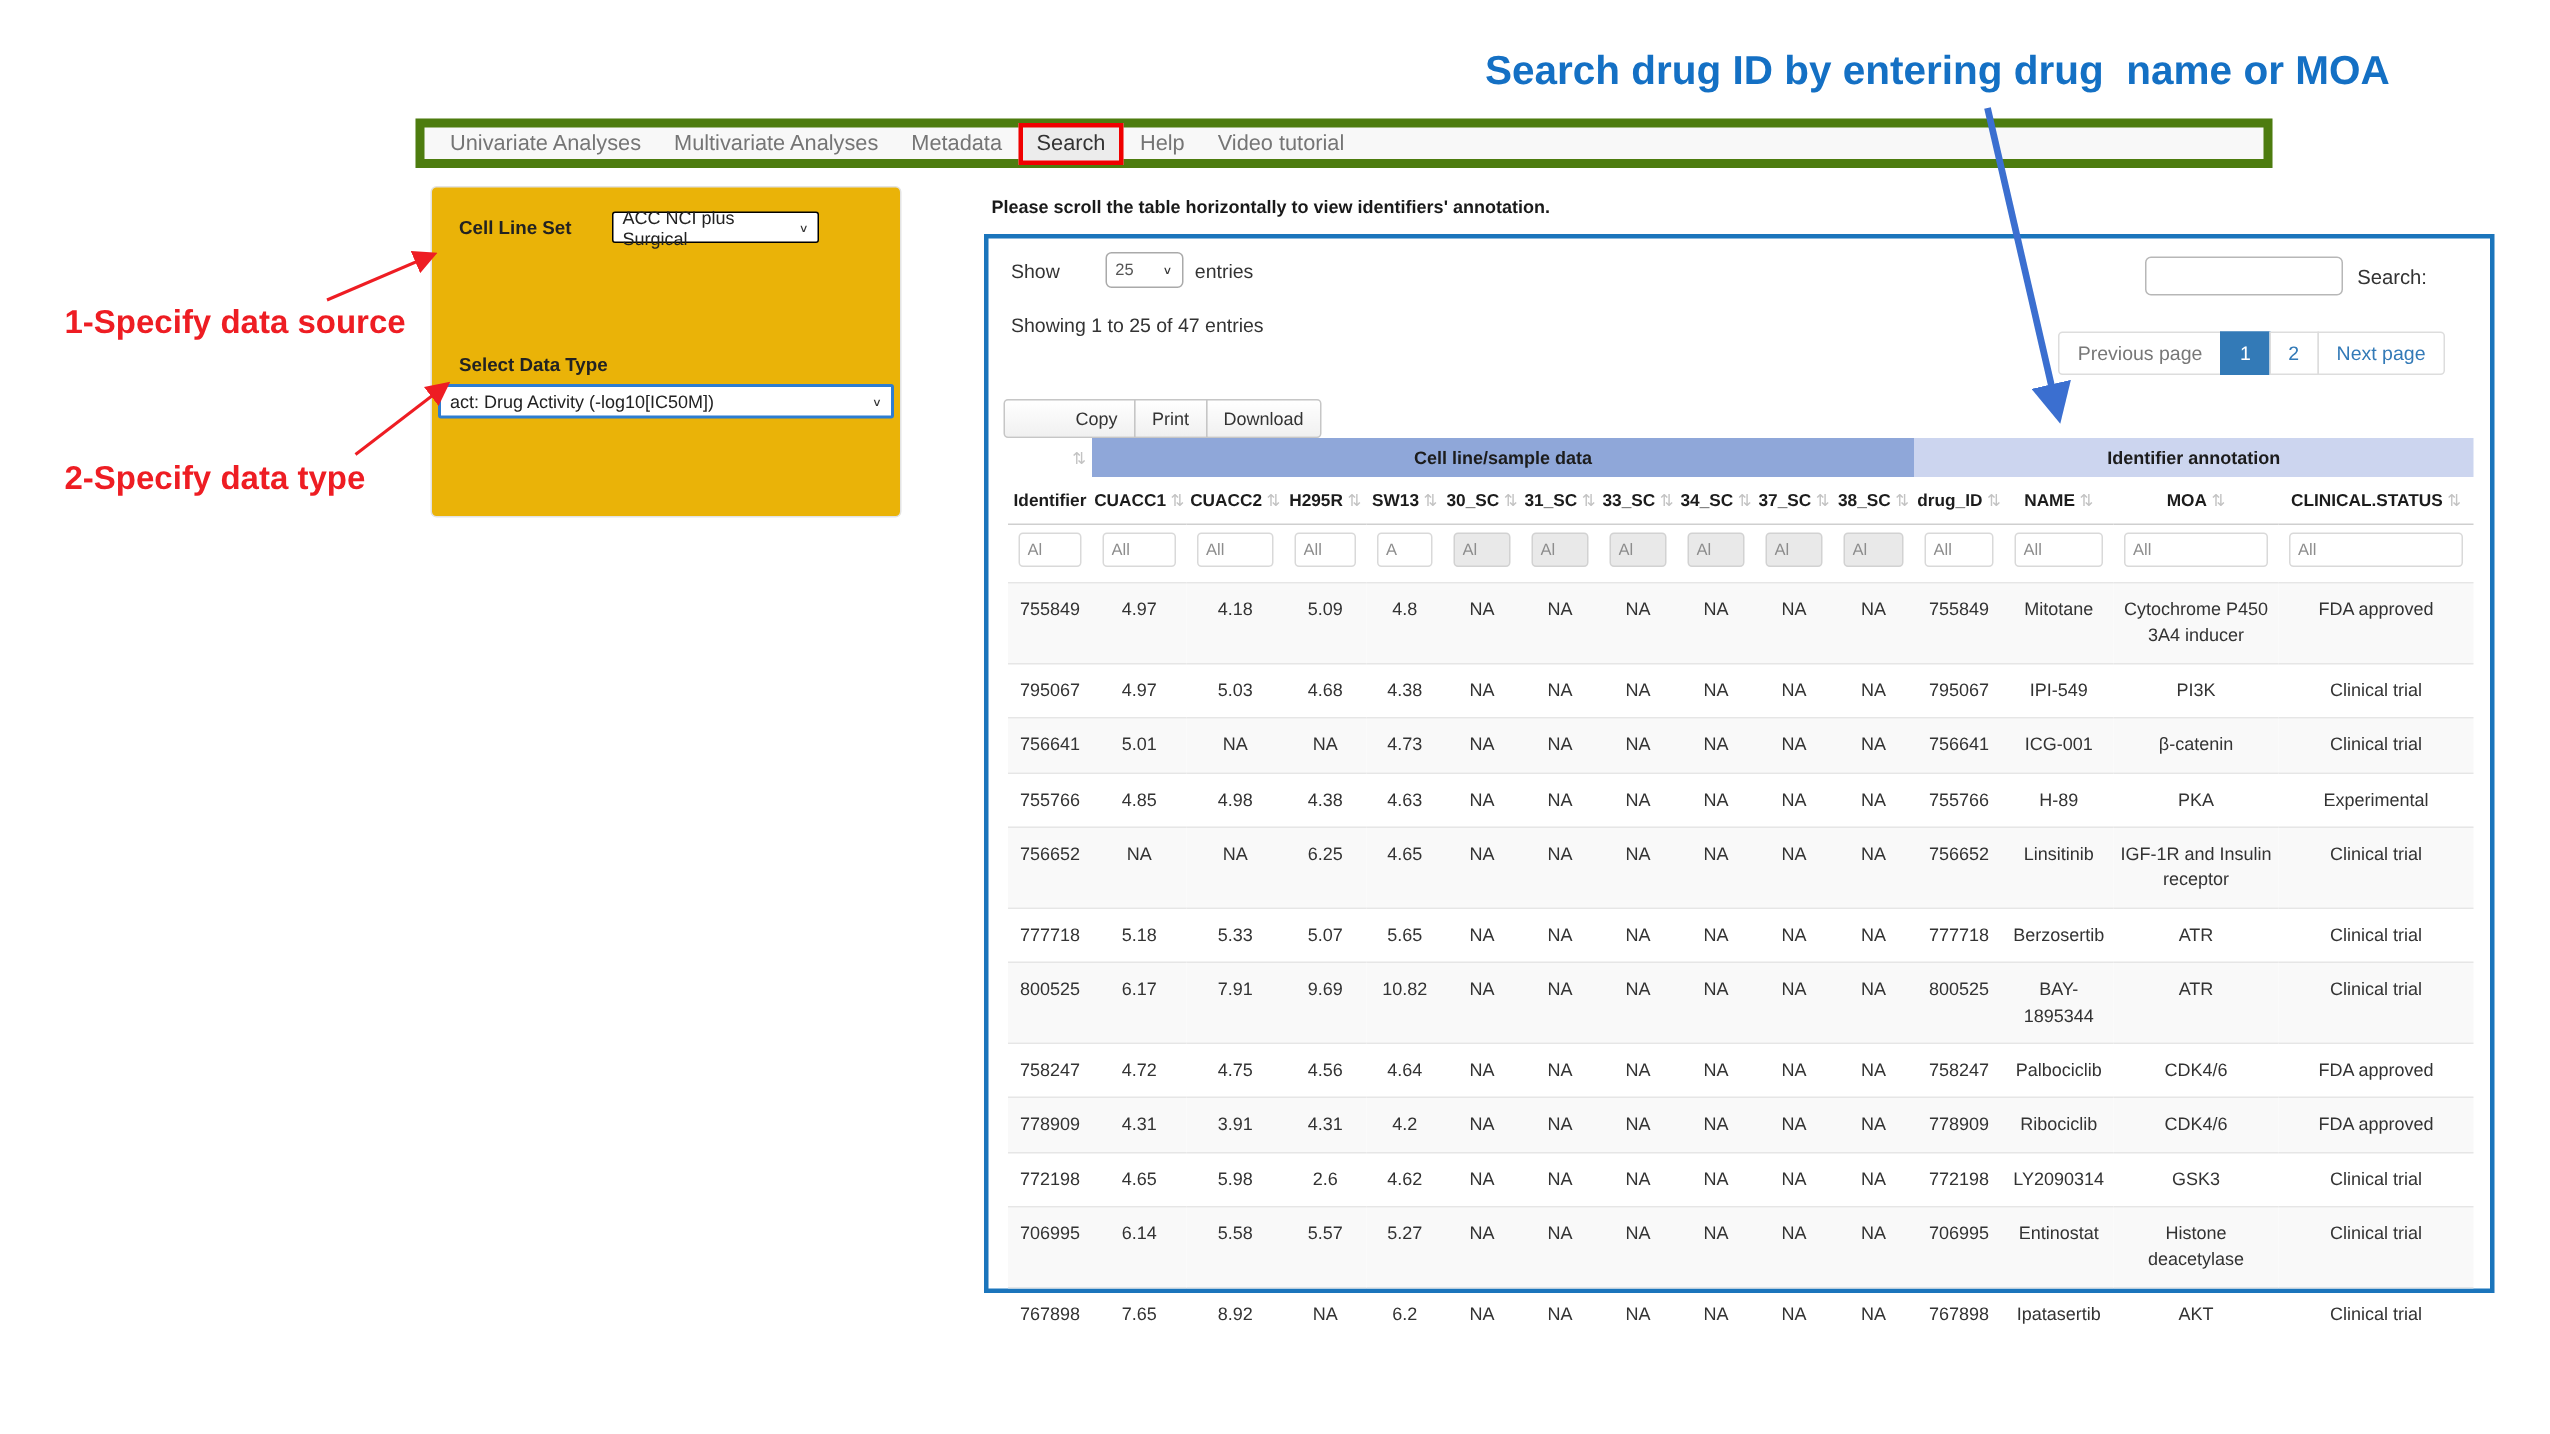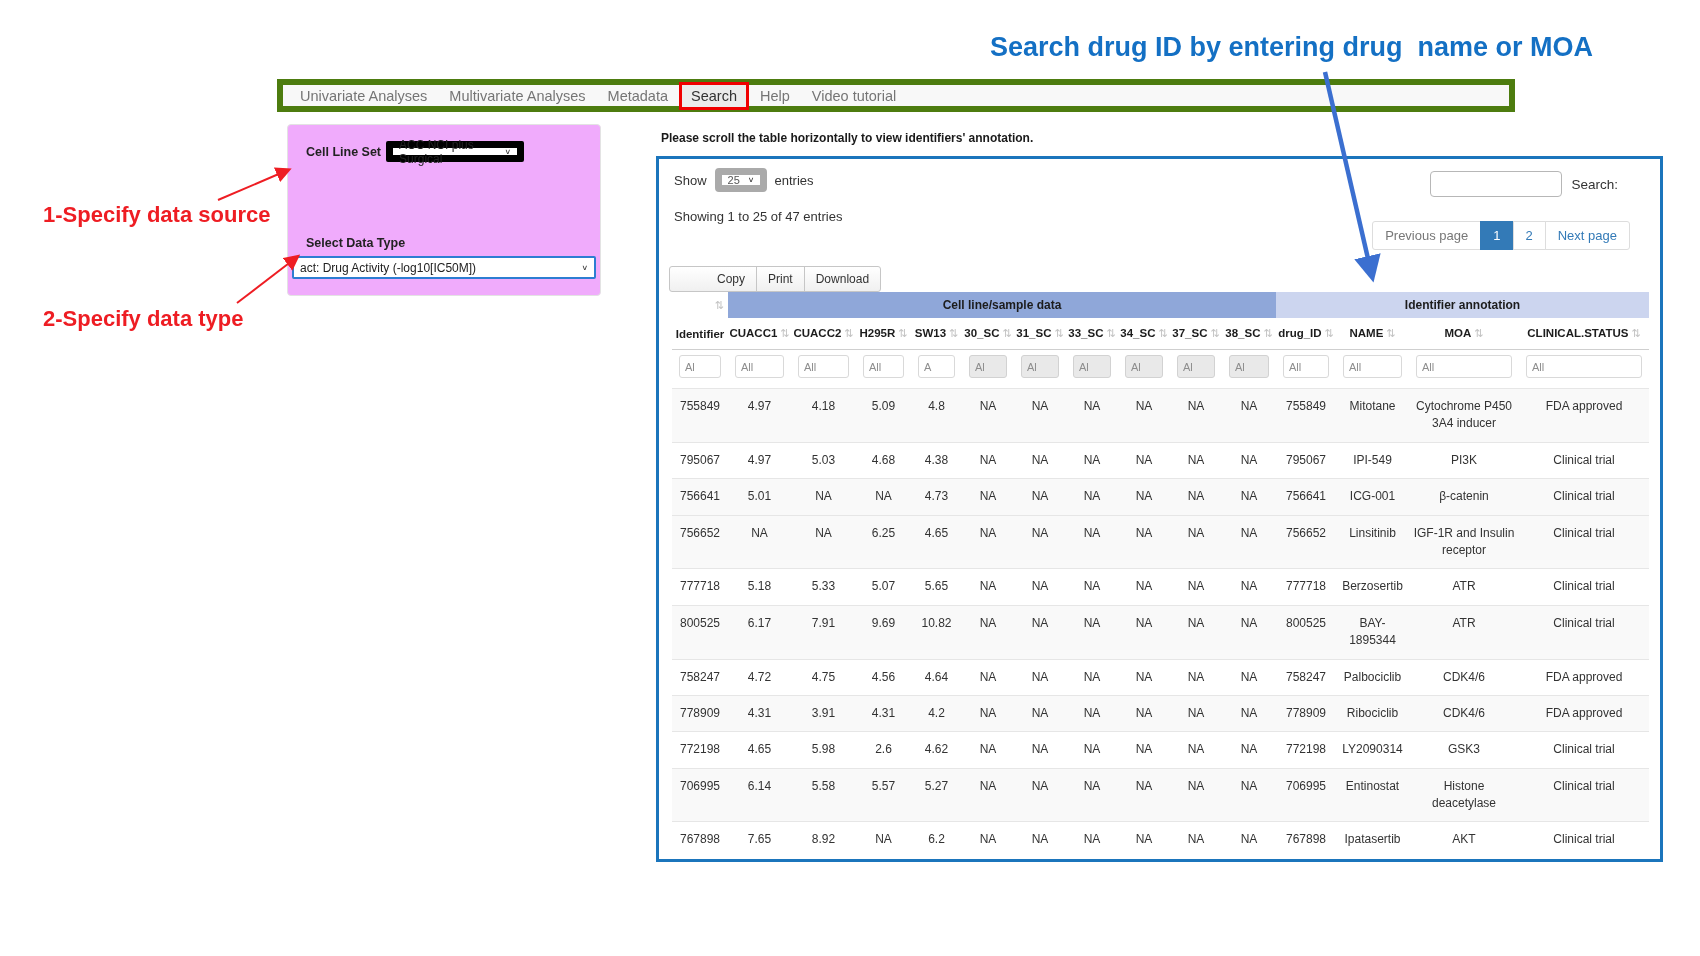--- a/index.html
+++ b/index.html
@@ -14,27 +14,27 @@
   #note2 { left:43px; top:306px; }
   .arrows { position:absolute; left:0; top:0; z-index:9; pointer-events:none; }
 
   
   .navbar { position:absolute; left:277px; top:79px; width:1238px; height:33px;
     background:#f8f8f8; border:6px solid #4d7c0f; display:flex; align-items:center; padding-left:6px; }
   .nav-item { font-size:14.5px; color:#757575; padding:5px 11px; cursor:pointer; white-space:nowrap; }
   .nav-item.nav-active { color:#333; background:#ececec; border:3px solid #f00000; padding:3px 9px; }
 
   
-  .sidebar { position:absolute; left:287px; top:124px; width:314px; height:172px;
-    background:#f0abfc; border:1px solid #e3e3e3; border-radius:4px; }
+  .sidebar { position:absolute; left:287px; top:124px; width:314px; height:221px;
+    background:#eab308; border:1px solid #e3e3e3; border-radius:4px; }
   .cls-row { display:flex; align-items:center; margin:16px 0 0 18px; }
   .cls-row label { font-size:12.5px; font-weight:bold; color:#222; margin-right:5px; white-space:nowrap; }
   .select { display:inline-flex; align-items:center; justify-content:space-between;
-    background:#fff; border:7px solid #000000; border-radius:2px; font-size:12px; color:#222;
-    padding:0 6px; cursor:pointer; }
+    background:#fff; border:1px solid #000000; border-radius:2px; font-size:12px; color:#222;
+    padding:0 6px; cursor:pointer;margin-left:22px; }
   .select .chev { font-size:9px; color:#333; margin-left:8px; transform:scaleY(.8); }
   .cls-select { width:138px; height:21px; }
   .dt-label { font-size:12.5px; font-weight:bold; color:#222; margin:74px 0 6px 18px; }
   .dt-select { width:calc(100% - 8px); margin-left:4px; height:23px;
     border:2px solid var(--select-focus-blue); border-radius:2px; }
 
   
   .scroll-note { position:absolute; left:661px; top:131px; font-size:12px; font-weight:bold; color:#1a1a1a; }
   .dt-container { position:absolute; left:656px; top:156px; width:1007px; height:706px;
     border:3px solid var(--panel-border-blue); background:#fff; }
@@ -261,20 +261,37 @@
           <td>NA</td>
           <td>NA</td>
           <td>NA</td>
           <td>NA</td>
           <td>NA</td>
           <td>756641</td>
           <td>ICG-001</td>
           <td>β-catenin</td>
           <td>Clinical trial</td>
         </tr>
+        <tr>
+          <td>755766</td>
+          <td>4.85</td>
+          <td>4.98</td>
+          <td>4.38</td>
+          <td>4.63</td>
+          <td>NA</td>
+          <td>NA</td>
+          <td>NA</td>
+          <td>NA</td>
+          <td>NA</td>
+          <td>NA</td>
+          <td>755766</td>
+          <td>H-89</td>
+          <td>PKA</td>
+          <td>Experimental</td>
+        </tr>
         <tr class="odd">
           <td>756652</td>
           <td>NA</td>
           <td>NA</td>
           <td>6.25</td>
           <td>4.65</td>
           <td>NA</td>
           <td>NA</td>
           <td>NA</td>
           <td>NA</td>

